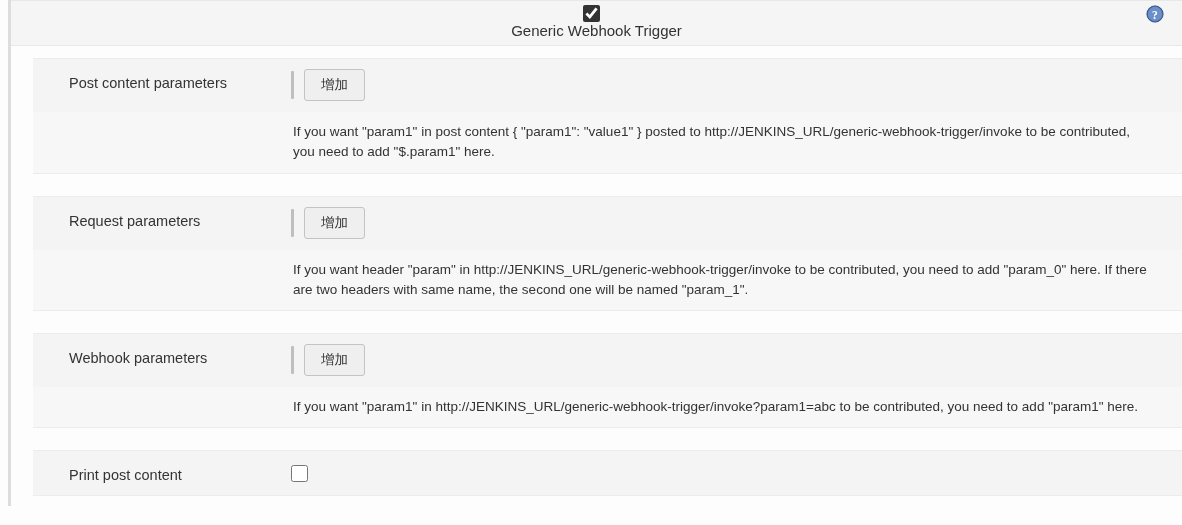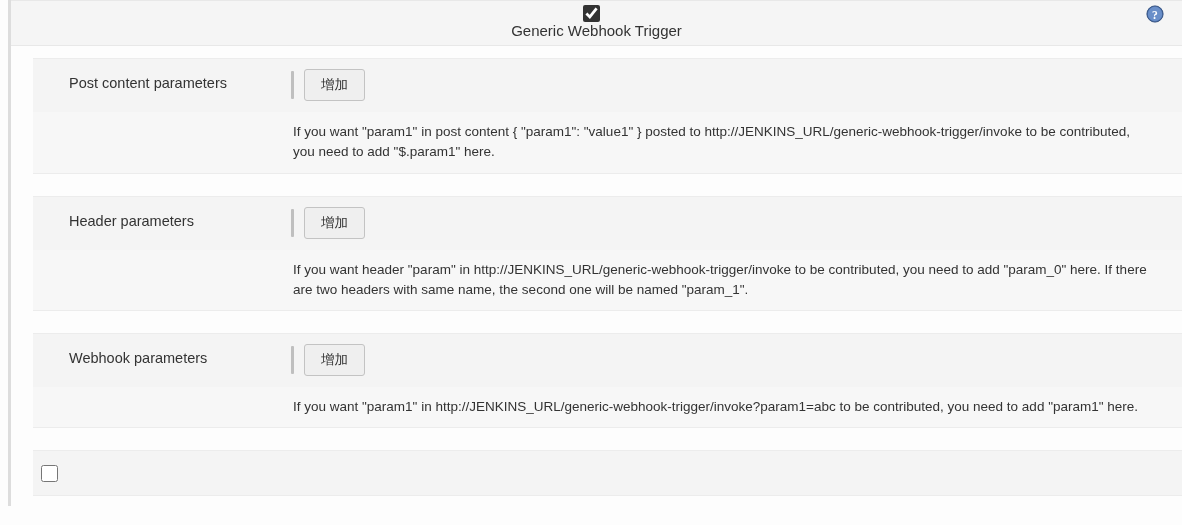--- a/index.html
+++ b/index.html
@@ -148,21 +148,21 @@
         </span>
       </div>
     </div>
     <div class="desc">If you want "param1" in post content { "param1": "value1" } posted to http://JENKINS_URL/generic-webhook-trigger/invoke to be contributed, you need to add "$.param1" here.</div>
   </div>
 
   <div class="gap"></div>
 
   <div class="section">
     <div class="section-row">
-      <div class="section-label">Header parameters</div>
+      <div class="section-label">Request parameters</div>
       <div class="section-content">
         <span class="btn-wrap">
           <span class="btn-handle"></span>
           <button class="btn">增加</button>
         </span>
       </div>
     </div>
     <div class="desc">If you want header "param" in http://JENKINS_URL/generic-webhook-trigger/invoke to be contributed, you need to add "param_0" here. If there are two headers with same name, the second one will be named "param_1".</div>
   </div>
 
@@ -178,20 +178,21 @@
         </span>
       </div>
     </div>
     <div class="desc">If you want "param1" in http://JENKINS_URL/generic-webhook-trigger/invoke?param1=abc to be contributed, you need to add "param1" here.</div>
   </div>
 
   <div class="gap"></div>
 
   <div class="section">
     <div class="section-row">
+      <div class="section-label">Print post content</div>
       <div class="section-content check-content">
         <input type="checkbox" style="">
       </div>
     </div>
   </div>
 
   <div class="gap"></div>
 
 </div>
 

